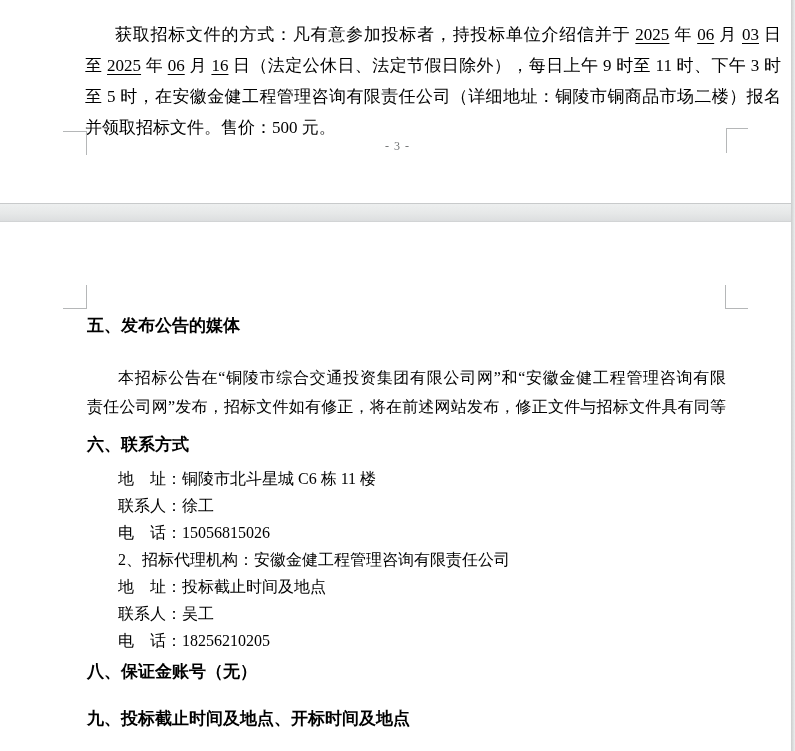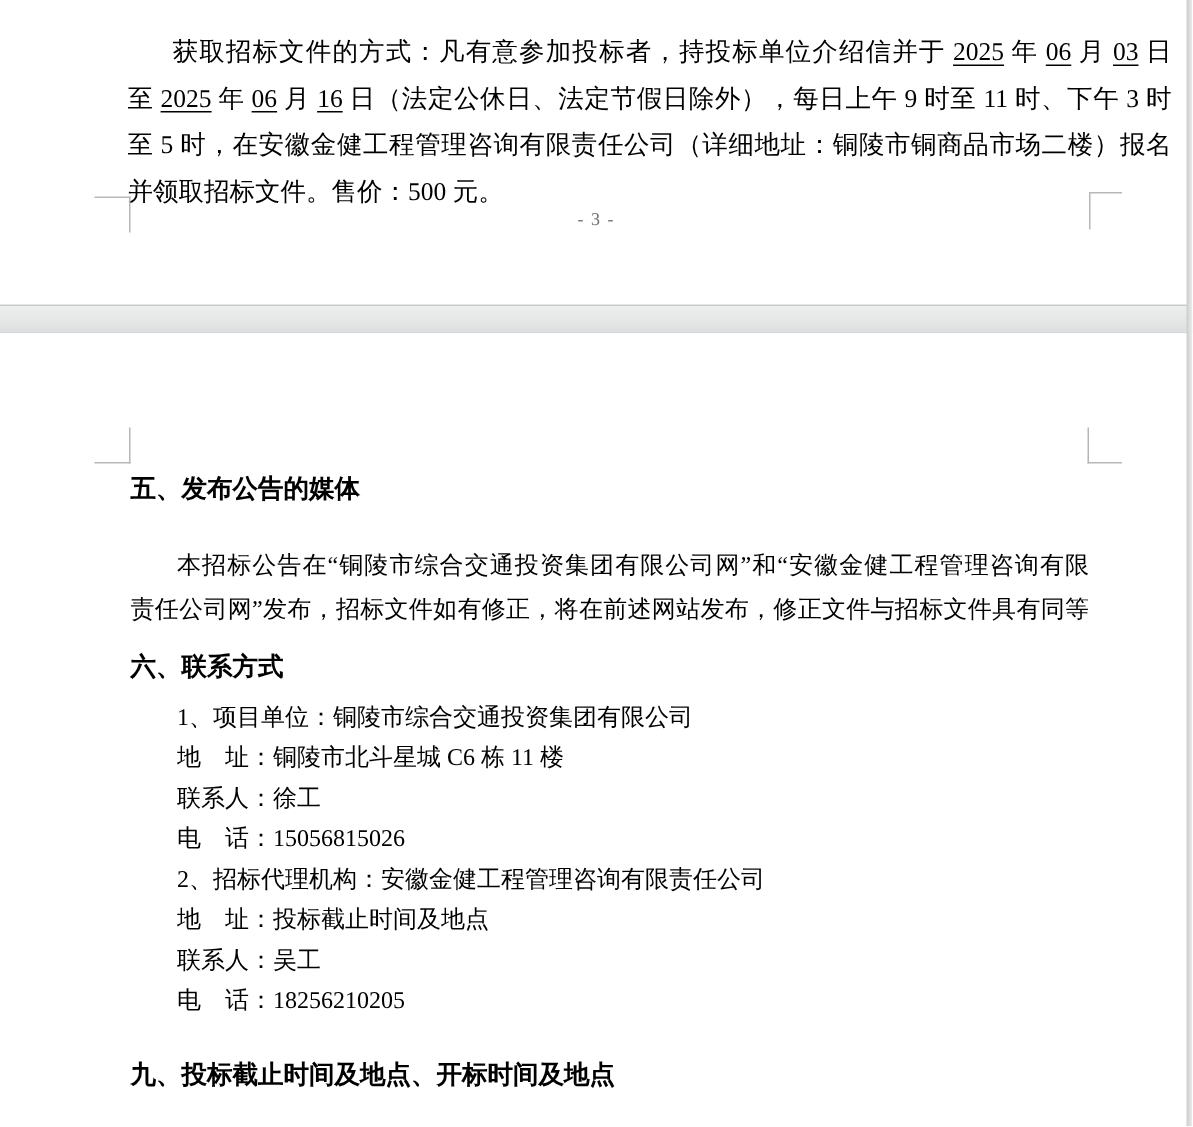--- a/index.html
+++ b/index.html
@@ -80,29 +80,29 @@
 
   <div class="page2">
     <div class="p2-content" id="p2-content">
         <div class="heading blk-0">五、发布公告的媒体</div>
         <div class="para blk-1">
           <div class="doc-line just" style="text-indent: 31px; margin-top: 26px;">本招标公告在“铜陵市综合交通投资集团有限公司网”和“安徽金健工程管理咨询有限</div>
           <div class="doc-line just">责任公司网”发布，招标文件如有修正，将在前述网站发布，修正文件与招标文件具有同等</div>
         </div>
         <div class="heading blk-2">六、联系方式</div>
         <div class="contact blk-3">
-          <div class="doc-line">1、项目单位：铜陵市综合交通投资集团有限公司</div>
           <div class="doc-line">地　址：铜陵市北斗星城 C6 栋 11 楼</div>
           <div class="doc-line">联系人：徐工</div>
           <div class="doc-line">电　话：15056815026</div>
           <div class="doc-line">2、招标代理机构：安徽金健工程管理咨询有限责任公司</div>
           <div class="doc-line">地　址：投标截止时间及地点</div>
           <div class="doc-line">联系人：吴工</div>
           <div class="doc-line">电　话：18256210205</div>
         </div>
+        <div class="heading blk-4">八、保证金账号（无）</div>
         <div class="heading blk-5">九、投标截止时间及地点、开标时间及地点</div>
       </div>
   </div>
 
   <div class="mark mark-p2-left"></div>
   <div class="mark mark-p2-right"></div>
 
   <div class="edge-right"></div>
 
 </div>

